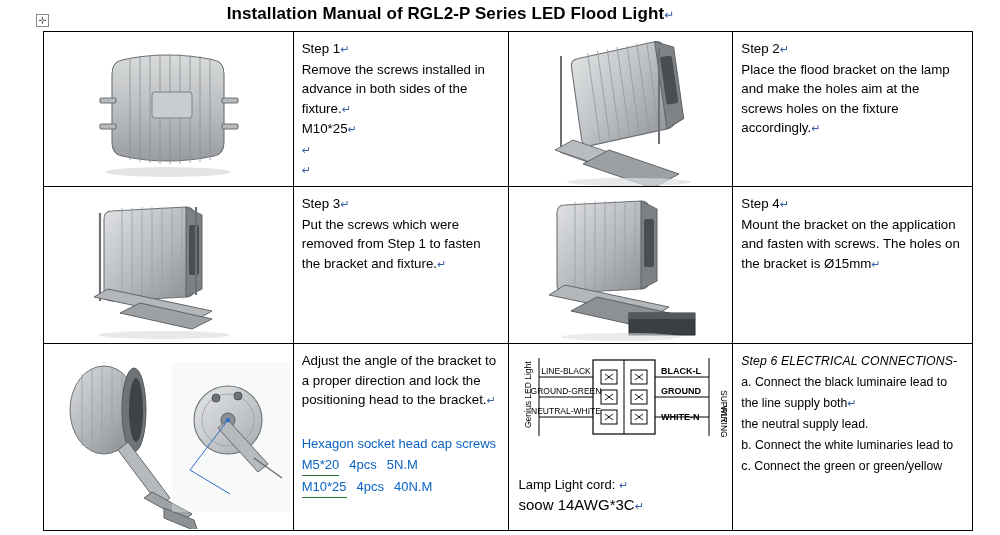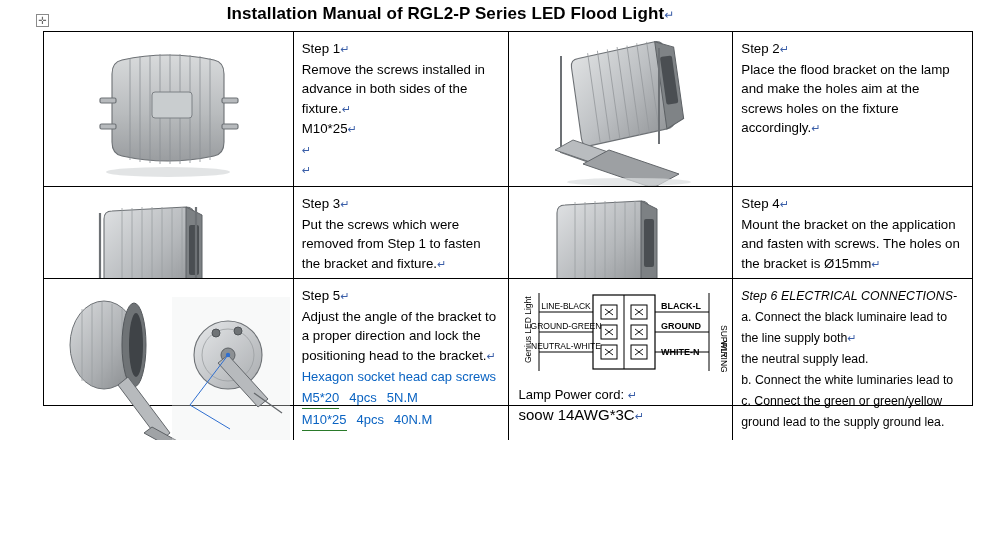--- a/index.html
+++ b/index.html
@@ -47,21 +47,21 @@
     color: #6a6a6a;
     font-size: 10px;
     line-height: 11px;
     text-align: center;
   }
   .table {
     position: absolute;
     left: 43px;
     top: 31px;
     width: 930px;
-    height: 375px;
+    height: 500px;
     border: 1px solid #000;
     box-sizing: border-box;
     display: flex;
     flex-direction: column;
   }
   .row {
     display: flex;
     border-bottom: 1px solid #000;
     box-sizing: border-box;
   }
@@ -130,21 +130,21 @@
   .step6 {
     padding: 7px 8px;
     font-size: 12.3px;
     line-height: 21px;
   }
   .step6 .l1 { letter-spacing: .1px; font-style: italic; }
 
   .hex-block {
     position: absolute;
     left: 8px;
-    bottom: 9px;
+    bottom: 32px;
     font-size: 13px;
     line-height: 21px;
     color: #0a63c2;
   }
   .hex-block .u {
     border-bottom: 1px solid #2a7a2a;
   }
   .hex-block .row-s {
     display: flex;
     gap: 10px;
@@ -406,21 +406,20 @@
               <circle cx="56" cy="58" r="2.2" fill="#2f6fd0"></circle>
             </g>
 
             <path d="M146 126 L186 150" stroke="#2f6fd0" stroke-width="1" fill="none"></path>
           </svg>
         </div>
       </div>
 
       <div class="cell c-text">
         <div class="steptext">
-          <span class="hdr"><span>Step 5</span><span class="pil">↵</span></span>
           <span>Adjust the angle of the bracket to a proper direction and lock the positioning head to the bracket.</span><span class="pil">↵</span>
         </div>
         <div class="hex-block">
           <div>Hexagon socket head cap screws</div>
           <div class="row-s">
             <span class="u">M5*20</span>
             <span>4pcs</span>
             <span>5N.M</span>
           </div>
           <div class="row-s">
@@ -474,33 +473,32 @@
 
             <text class="wiring-label-b" x="152" y="30">BLACK-L</text>
             <text class="wiring-label-b" x="152" y="50">GROUND</text>
             <text class="wiring-label-b" x="152" y="76">WHITE-N</text>
 
             <text class="wiring-label" transform="translate(22,84) rotate(-90)">Genius LED Light</text>
             <text class="wiring-label" transform="translate(212,46) rotate(90)">SUPPLY</text>
             <text class="wiring-label" transform="translate(212,62) rotate(90)">WIRING</text>
           </svg>
           <div class="lamp-cord">
-            <div><span>Lamp Power cord:</span> <span class="pil">↵</span></div>
+            <div><span>Lamp Light cord:</span> <span class="pil">↵</span></div>
             <div class="big"><span>soow 14AWG*3C</span><span class="pil">↵</span></div>
           </div>
         </div>
       </div>
 
       <div class="cell c-text2">
         <div class="step6">
           <div class="l1">Step 6    ELECTRICAL  CONNECTIONS-</div>
           <div>a. Connect the black luminaire lead to</div>
           <div><span>the line supply both</span><span class="pil">↵</span></div>
           <div>the neutral supply lead.</div>
           <div>b. Connect the white luminaries lead to</div>
           <div>c. Connect the green or green/yellow</div>
-          <div>ground lead to the supply ground lea.</div>
         </div>
       </div>
     </div>
 
   </div>
 </div>
 
 </body></html>

